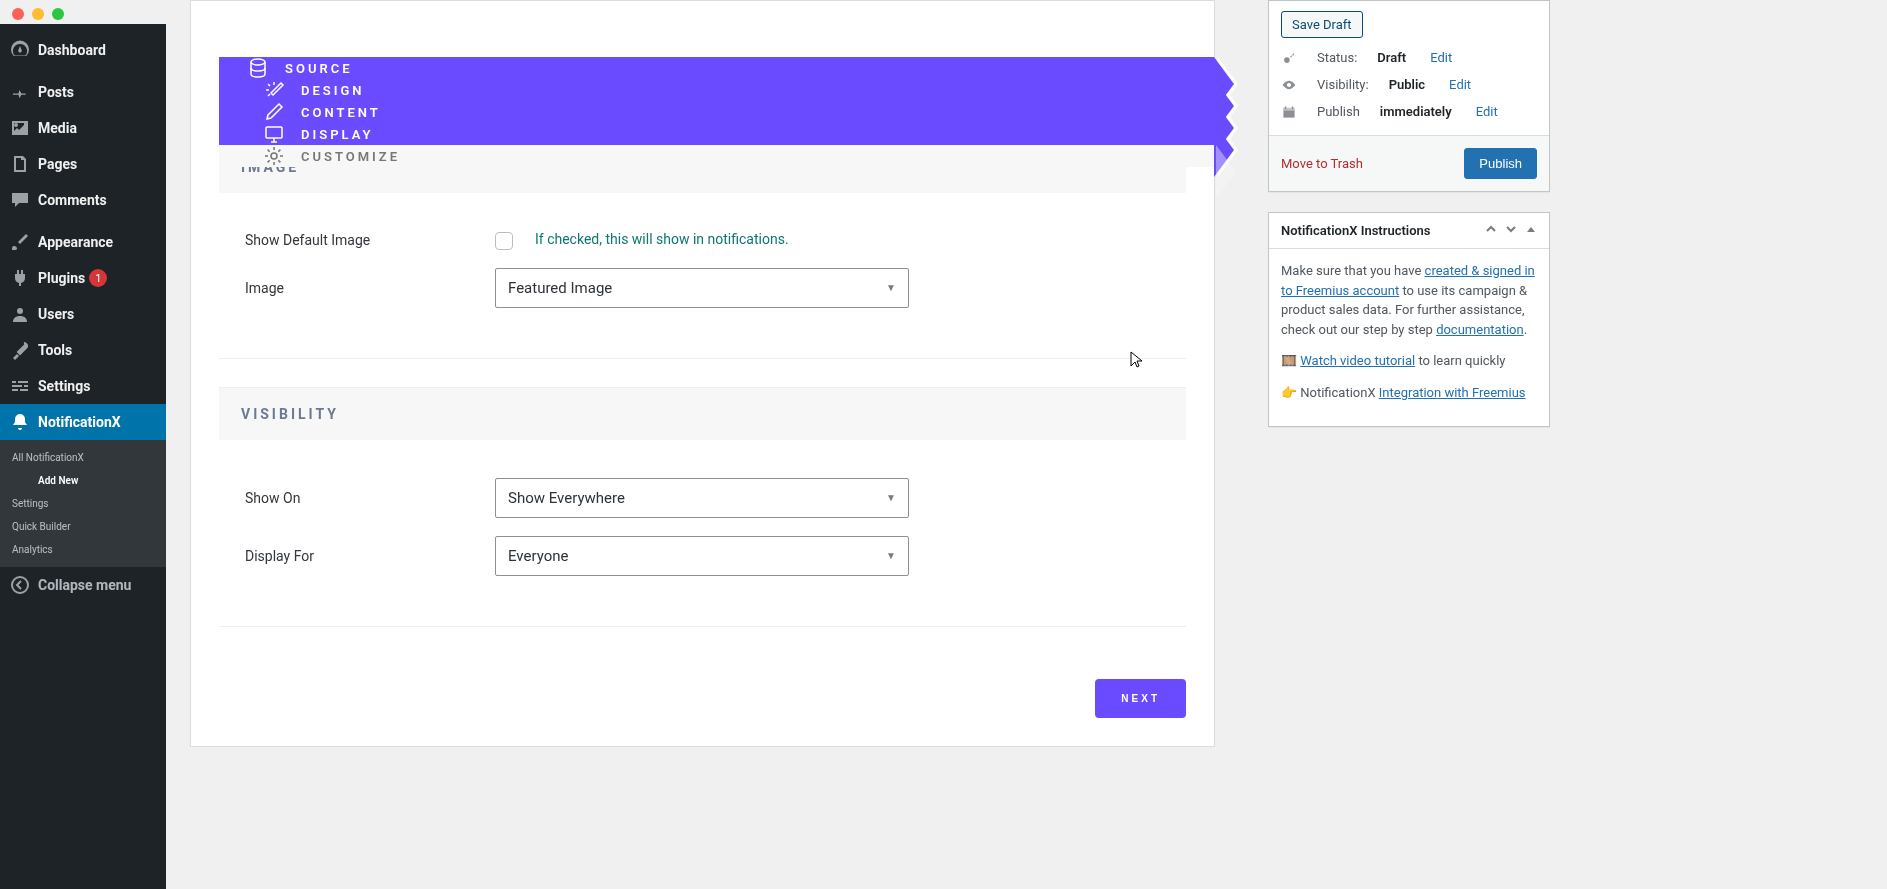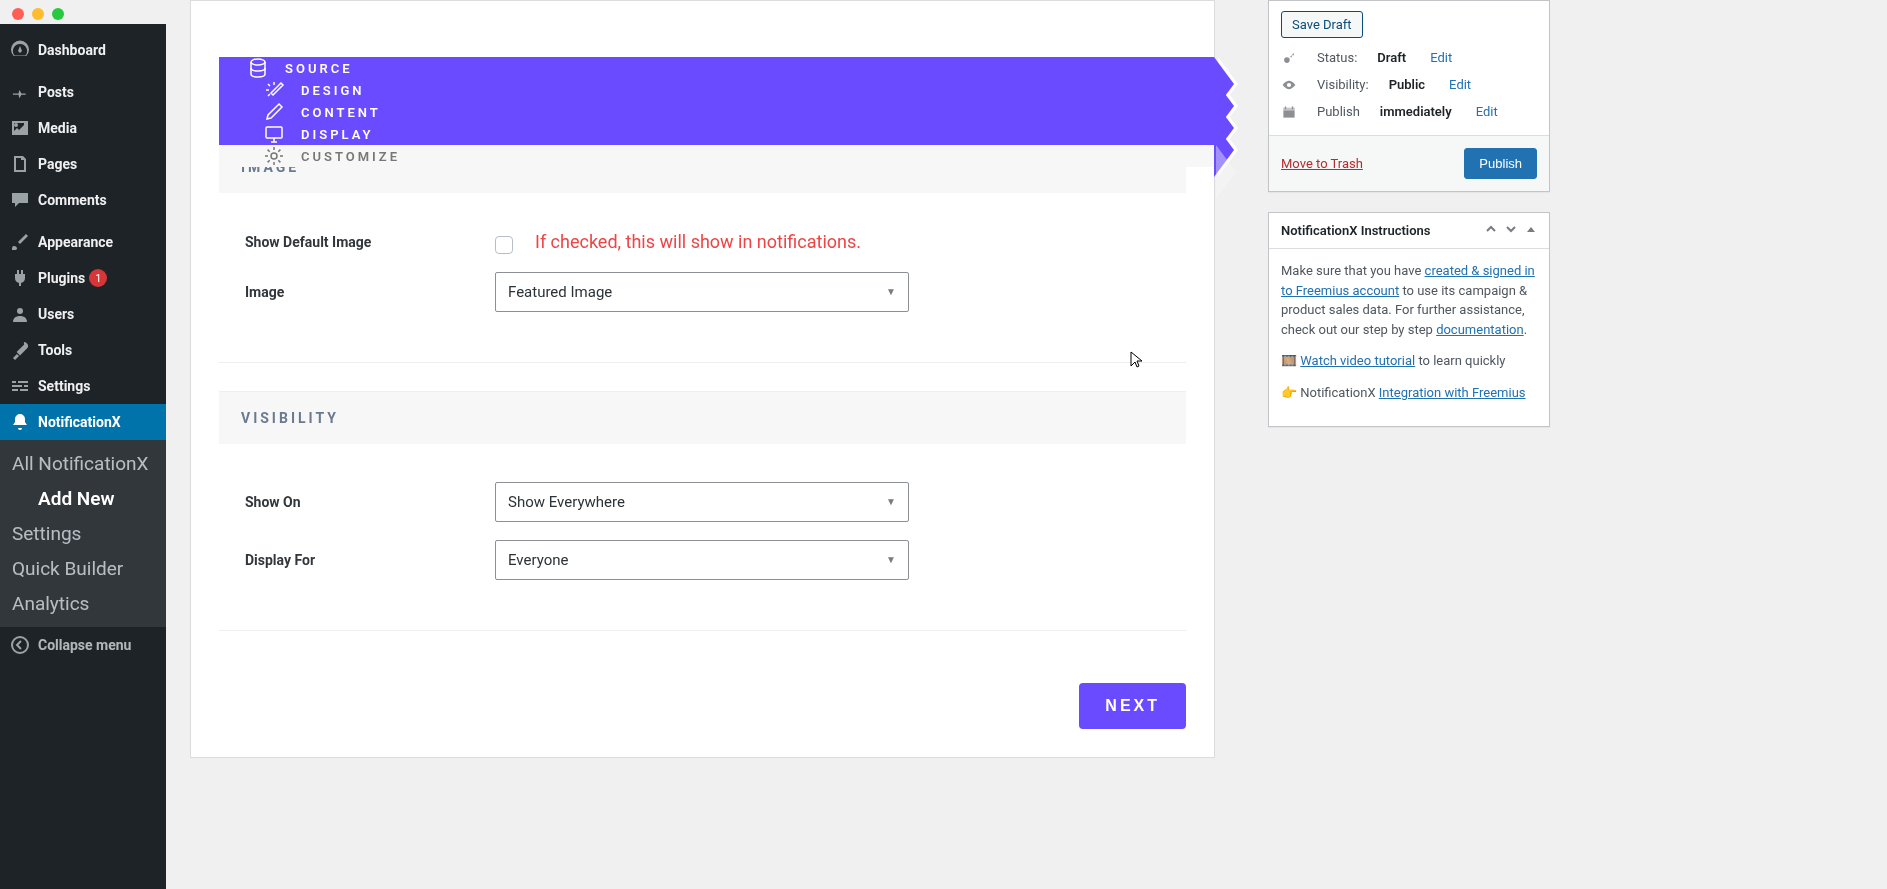--- a/index.html
+++ b/index.html
@@ -11,60 +11,60 @@
 
 .sidebar { position: absolute; left: 0; top: 24px; width: 166px; bottom: 0; background: #1d2327; color: #f0f0f1; }
 .sb-item { display: flex; align-items: center; padding: 0 10px; height: 36px; color: #f0f0f1; cursor: pointer; position: relative; }
 .sb-item .ic { width: 20px; height: 20px; margin-right: 8px; display: flex; align-items: center; justify-content: center; color: rgba(240,246,252,.6);}
 .sb-item .lbl { font-size: 14px; font-weight: bold; }
 .sb-sep { height: 6px; }
 .sb-item.active { background: #0073aa; color: #fff; }
 .sb-item.active .ic { color: #fff; }
 .sb-item.active::after { content:""; position:absolute; right:-8px; top:50%; transform:translateY(-50%); border:8px solid transparent; border-right-color:#f0f0f1; }
 .sb-sub { background:#32373c; padding: 6px 0; }
-.sb-sub a { display:block; padding:6px 12px; color:rgba(240,246,252,.7); font-size:19px; text-decoration:none; cursor:pointer; }
+.sb-sub a { display:block; padding:6px 12px; color:rgba(240,246,252,.7); font-size:10px; text-decoration:none; cursor:pointer; }
 .sb-sub a.current { color:#fff; font-weight:600;margin-left:26px; }
 .badge { background:#d63638; color:#fff; border-radius:10px; min-width:18px; height:18px; display:inline-flex; align-items:center; justify-content:center; font-size:11px; margin-left:4px; padding:0 5px;}
 
 .main { position:absolute; left:190px; top:0; width:1025px; bottom:0; }
 .steps { display:flex; height:55px; margin: 56px 0 28px 28px; flex-direction: column; }
 .step { display:flex; align-items:center; padding:0 28px 0 44px; color:#fff; background:#6a4bff; position:relative; letter-spacing:3px; font-size:13px; font-weight:600; }
 .step .sic { width:22px; height:22px; margin-right:16px; display:flex; align-items:center; justify-content:center; }
 .step::after { content:""; position:absolute; right:-20px; top:0; bottom:0; border-left:20px solid #6a4bff; border-top:27.5px solid transparent; border-bottom:27.5px solid transparent; z-index:2; }
 .step::before { content:""; position:absolute; right:-24px; top:0; bottom:0; border-left:20px solid #fff; border-top:27.5px solid transparent; border-bottom:27.5px solid transparent; z-index:1; }
 .step:first-child { padding-left:28px; }
 .step.inactive { background:#fff; color:#72777c; }
 .step.inactive::after { border-left-color:#fff; }
 .step.inactive::before { display:none; }
 .step.end::after { border-left-color:#f7f7f7; right:-22px; opacity:0.4; }
 .step.end { background:#f7f7f7; color:#777; }
 
 .section-hd { background:#f7f7f7; padding:18px 22px; color:#6b7a90; letter-spacing:3px; font-size:14px; font-weight:700; border-top:1px solid #eee; }
 .section-body { padding:20px 26px 32px 26px; background:#fff; border-bottom:1px solid #eee; }
 .row { display:flex; align-items:center; margin:18px 0; }
-.row .lab { width:250px; font-size:14px; color:#32373c; font-weight:700; }
+.row .lab { width:250px; font-size:14px; color:#32373c; font-weight:400; }
 .row .ctl { flex:1; }
 .checkbox { width:18px; height:18px; border:1px solid #b5bfc9; border-radius:4px; background:#fff; display:inline-block; vertical-align:middle; margin-right:22px; }
-.hint { color:#ef4444; font-size:18px; }
+.hint { color:#0f766e; font-size:14px; }
 .select { width:414px; height:40px; border:1px solid #8c8f94; background:#fff; display:flex; align-items:center; padding:0 12px; justify-content:space-between; color:#2c3338; font-size:15px; border-radius:2px; cursor:pointer;}
 .select .ar { color:#787c82; font-size:10px; }
 .wrapper { background:#fff; padding-bottom:28px; border:1px solid #dcdcde;}
 .next-row { display:flex; justify-content:flex-end; padding:52px 28px 0 0; }
-.btn-next { background:#6a4bff; color:#fff; border:none; padding:14px 26px; font-size:16px; letter-spacing:3px; font-weight:600; border-radius:4px; cursor:pointer; }
+.btn-next { background:#6a4bff; color:#fff; border:none; padding:14px 26px; font-size:10px; letter-spacing:3px; font-weight:600; border-radius:4px; cursor:pointer; }
 
 .rs { position:absolute; left:1268px; top:0; width:282px; }
 .pbox { background:#fff; border:1px solid #c3c4c7; box-shadow:0 1px 1px rgba(0,0,0,.04); margin-bottom:20px; font-size:13px;}
 .pbox-inner { padding:10px 12px; }
 .mline { display:flex; align-items:center; gap:20px; padding:6px 0; color:#50575e;}
 .mline .mic { width:16px; color:#8c8f94; display:flex; justify-content:center;}
 .mline b { color:#1d2327; font-weight:600;}
 .editl { color:#2271b1; cursor:pointer; margin-left:4px;}
 .savedraft { border:1px solid #0a4b78; color:#0a4b78; background:#f6f7f7; padding:5px 10px; border-radius:3px; display:inline-block; cursor:pointer; margin-bottom:6px;}
 .pfoot { background:#f6f7f7; border-top:1px solid #dcdcde; padding:12px; display:flex; justify-content:space-between; align-items:center;}
-.trash { color:#b32d2e; text-decoration:underline; cursor:pointer; font-size:13px;}
+.trash { color:#b32d2e; cursor:pointer; font-size:13px;}
 .publish { background:#2271b1; color:#fff; border:1px solid #2271b1; padding:7px 14px; border-radius:3px; font-size:13px; cursor:pointer;}
 .pbox-hd { padding:10px 12px; border-bottom:1px solid #dcdcde; display:flex; align-items:center; justify-content:space-between; font-weight:600; color:#1d2327;}
 .pbox-hd .tools { display:flex; gap:8px; color:#787c82;}
 .instr { padding:12px; font-size:13px; color:#50575e; line-height:1.5;}
 .instr a { color:#2271b1; text-decoration:underline; cursor:pointer;}
 .instr p { margin-bottom:12px;}
 .ej { display:inline-block; width:16px; text-align:center;}
 .cursor { position:absolute; left:1130px; top:351px; font-size:16px; color:#000;}
 </style>
 </head>

